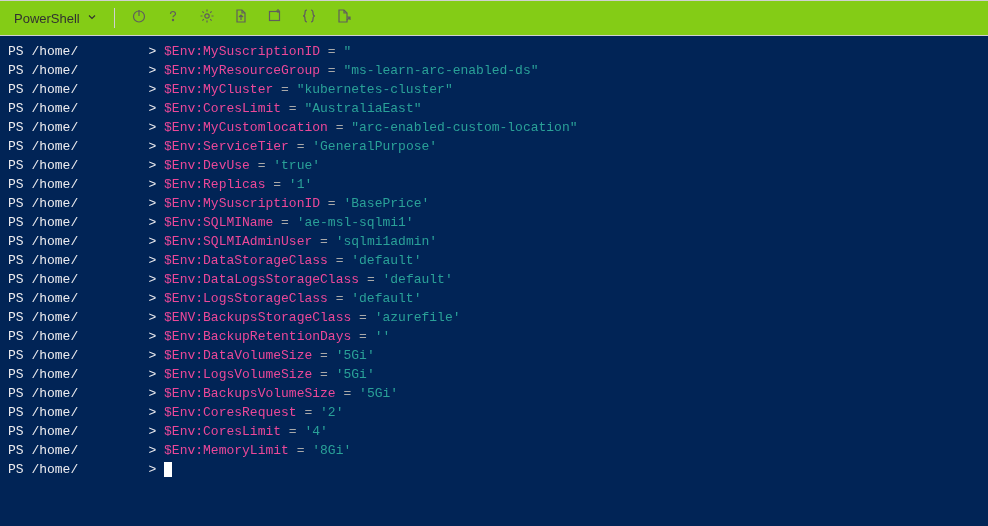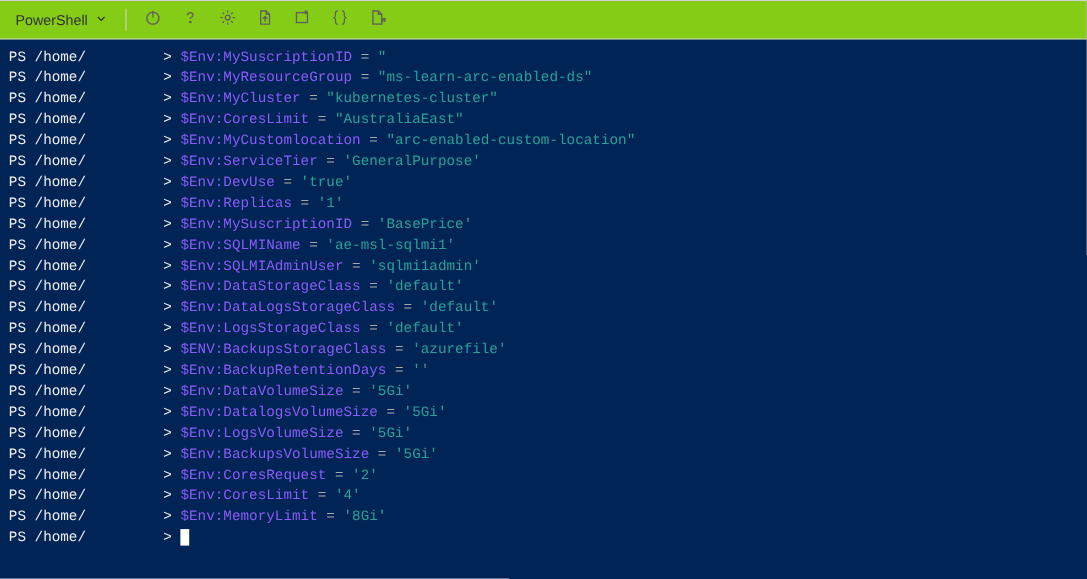--- a/index.html
+++ b/index.html
@@ -56,21 +56,21 @@
       height: calc(526px - 36px);
       padding: 6px 8px;
       overflow: hidden;
       line-height: 19px;
     }
     .line {
       white-space: pre;
       font-family: 'Consolas', 'Courier New', monospace;
     }
     .prompt { color: #eeedf0; margin-top: 27px; }
-    .var { color: #8b5cf6; }
+    .var { color: #ec4899; }
     .op { color: #a9a9a9; }
     .str { color: #2aa198; }
     .cursor {
       display: inline-block;
       width: 8px;
       height: 15px;
       background: #ffffff;
       vertical-align: text-bottom;
     }
     .chevron-icon svg { width: 12px; height: 12px; }
@@ -158,20 +158,19 @@
     <div class="line"><span class="prompt">PS /home/         &gt; </span><span class="var">$Env:Replicas</span><span class="op"> = </span><span class="str">'1'</span></div>
     <div class="line"><span class="prompt">PS /home/         &gt; </span><span class="var">$Env:MySuscriptionID</span><span class="op"> = </span><span class="str">'BasePrice'</span></div>
     <div class="line"><span class="prompt">PS /home/         &gt; </span><span class="var">$Env:SQLMIName</span><span class="op"> = </span><span class="str">'ae-msl-sqlmi1'</span></div>
     <div class="line"><span class="prompt">PS /home/         &gt; </span><span class="var">$Env:SQLMIAdminUser</span><span class="op"> = </span><span class="str">'sqlmi1admin'</span></div>
     <div class="line"><span class="prompt">PS /home/         &gt; </span><span class="var">$Env:DataStorageClass</span><span class="op"> = </span><span class="str">'default'</span></div>
     <div class="line"><span class="prompt">PS /home/         &gt; </span><span class="var">$Env:DataLogsStorageClass</span><span class="op"> = </span><span class="str">'default'</span></div>
     <div class="line"><span class="prompt">PS /home/         &gt; </span><span class="var">$Env:LogsStorageClass</span><span class="op"> = </span><span class="str">'default'</span></div>
     <div class="line"><span class="prompt">PS /home/         &gt; </span><span class="var">$ENV:BackupsStorageClass</span><span class="op"> = </span><span class="str">'azurefile'</span></div>
     <div class="line"><span class="prompt">PS /home/         &gt; </span><span class="var">$Env:BackupRetentionDays</span><span class="op"> = </span><span class="str">''</span></div>
     <div class="line"><span class="prompt">PS /home/         &gt; </span><span class="var">$Env:DataVolumeSize</span><span class="op"> = </span><span class="str">'5Gi'</span></div>
-    <div class="line"><span class="prompt">PS /home/         &gt; </span><span class="var">$Env:DatalogsVolumeSize</span><span class="op"> = </span><span class="str">'5Gi'</span></div>
     <div class="line"><span class="prompt">PS /home/         &gt; </span><span class="var">$Env:LogsVolumeSize</span><span class="op"> = </span><span class="str">'5Gi'</span></div>
     <div class="line"><span class="prompt">PS /home/         &gt; </span><span class="var">$Env:BackupsVolumeSize</span><span class="op"> = </span><span class="str">'5Gi'</span></div>
     <div class="line"><span class="prompt">PS /home/         &gt; </span><span class="var">$Env:CoresRequest</span><span class="op"> = </span><span class="str">'2'</span></div>
     <div class="line"><span class="prompt">PS /home/         &gt; </span><span class="var">$Env:CoresLimit</span><span class="op"> = </span><span class="str">'4'</span></div>
     <div class="line"><span class="prompt">PS /home/         &gt; </span><span class="var">$Env:MemoryLimit</span><span class="op"> = </span><span class="str">'8Gi'</span></div>
     <div class="line"><span class="prompt">PS /home/         &gt; </span><span class="cursor"></span></div>
   </div>
 
 </body></html>

